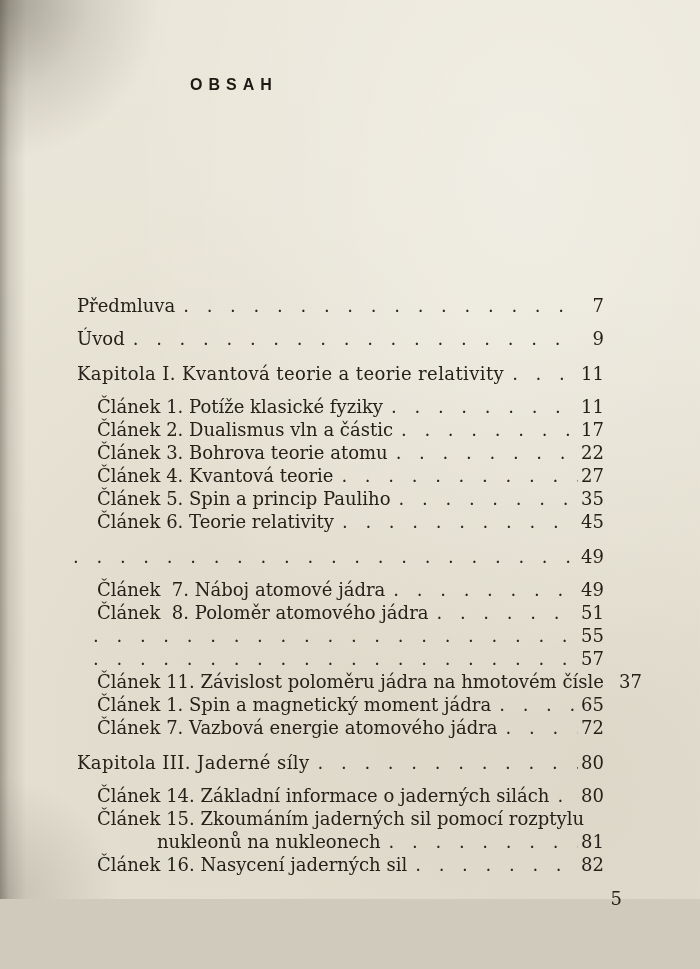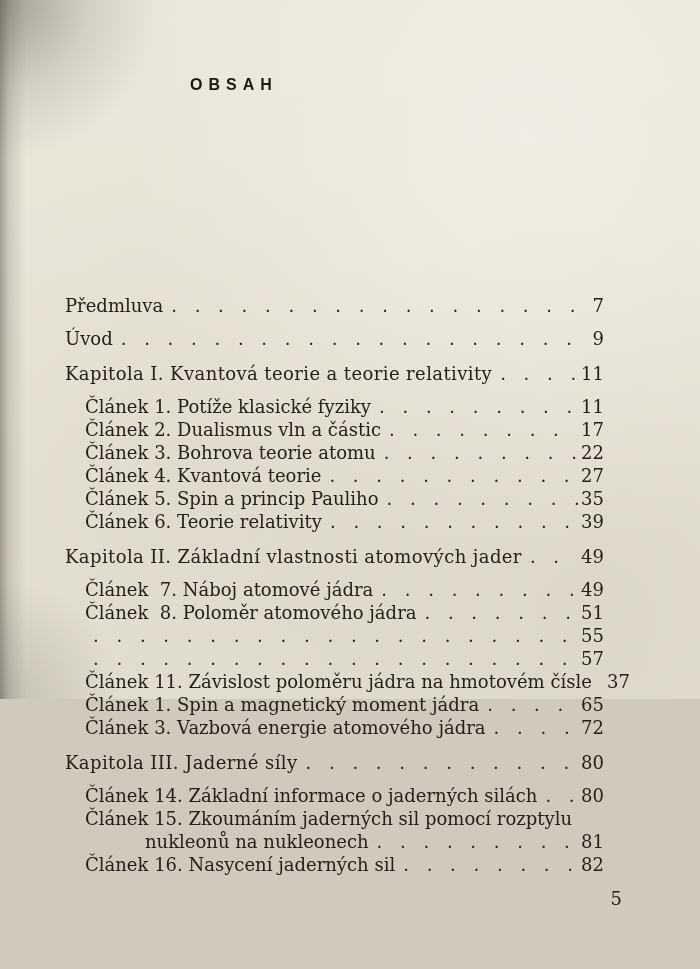--- a/index.html
+++ b/index.html
@@ -4,21 +4,21 @@
 <style>
   html, body { margin: 0; padding: 0; }
   body {
     width: 700px; height: 969px;
     font-family: "DejaVu Serif", serif;
     background: #cfcabb;
     overflow: hidden;
   }
   .paper {
     position: relative;
-    width: 700px; height: 699px;
+    width: 700px; height: 899px;
     color: #252119;
     background:
       radial-gradient(circle at 0% 0%, rgba(52,46,36,0.40), rgba(52,46,36,0.12) 90px, transparent 160px),
       radial-gradient(circle at 0% 100%, rgba(52,46,36,0.18), transparent 120px),
       radial-gradient(ellipse at 75% 20%, rgba(255,255,255,0.30), transparent 55%),
       radial-gradient(ellipse at 30% 70%, rgba(140,128,100,0.08), transparent 50%),
       radial-gradient(ellipse at 85% 85%, rgba(140,128,100,0.10), transparent 45%),
       linear-gradient(90deg, rgba(45,40,30,0.38) 0px, rgba(45,40,30,0.14) 9px, rgba(45,40,30,0.0) 26px),
       linear-gradient(180deg, #eae6d9 0%, #e8e4d6 55%, #e4e0d2 100%);
   }
@@ -38,20 +38,21 @@
     font-size: 18px;
   }
   .row {
     display: flex;
     align-items: baseline;
     line-height: 23px;
   }
   .row .label {
     white-space: pre;
     flex: 0 0 auto;
+    margin-left: 12px;
   }
   .row .dots {
     flex: 1 1 auto;
     overflow: hidden;
     white-space: nowrap;
     letter-spacing: 6px;
     padding: 0 4px 0 8px;
     color: #2b2720;
   }
   .row .pg {
@@ -113,24 +114,23 @@
         <span class="pg">27</span>
       </div>
       <div class="row article">
         <span class="label">Článek 5. Spin a princip Pauliho</span>
         <span class="dots">. . . . . . . . . . . . . . . . . . . . . . . . . . . . . . . . . . . . . . . . </span>
         <span class="pg">35</span>
       </div>
       <div class="row article">
         <span class="label">Článek 6. Teorie relativity</span>
         <span class="dots">. . . . . . . . . . . . . . . . . . . . . . . . . . . . . . . . . . . . . . . . </span>
-        <span class="pg">39</span>
+        <span class="pg">45</span>
       </div>
       <div class="row chapter">
-        <span class="label">Kapitola II. Základní vlastnosti atomových jader</span>
         <span class="dots">. . . . . . . . . . . . . . . . . . . . . . . . . . . . . . . . . . . . . . . . </span>
         <span class="pg">49</span>
       </div>
       <div class="row article">
         <span class="label">Článek  7. Náboj atomové jádra</span>
         <span class="dots">. . . . . . . . . . . . . . . . . . . . . . . . . . . . . . . . . . . . . . . . </span>
         <span class="pg">49</span>
       </div>
       <div class="row article">
         <span class="label">Článek  8. Poloměr atomového jádra</span>
@@ -149,21 +149,21 @@
         <span class="label">Článek 11. Závislost poloměru jádra na hmotovém čísle</span>
         <span class="dots"></span>
         <span class="pg">37</span>
       </div>
       <div class="row article">
         <span class="label">Článek 1. Spin a magnetický moment jádra</span>
         <span class="dots">. . . . . . . . . . . . . . . . . . . . . . . . . . . . . . . . . . . . . . . . </span>
         <span class="pg">65</span>
       </div>
       <div class="row article">
-        <span class="label">Článek 3. Vazbová energie atomového jádra</span>
+        <span class="label">Článek 7. Vazbová energie atomového jádra</span>
         <span class="dots">. . . . . . . . . . . . . . . . . . . . . . . . . . . . . . . . . . . . . . . . </span>
         <span class="pg">72</span>
       </div>
       <div class="row chapter">
         <span class="label">Kapitola III. Jaderné síly</span>
         <span class="dots">. . . . . . . . . . . . . . . . . . . . . . . . . . . . . . . . . . . . . . . . </span>
         <span class="pg">80</span>
       </div>
       <div class="row article">
         <span class="label">Článek 14. Základní informace o jaderných silách</span>

